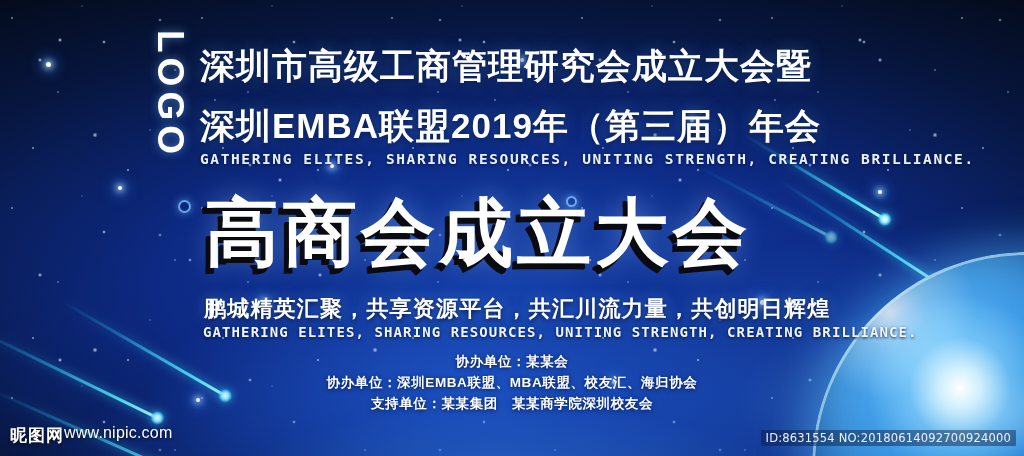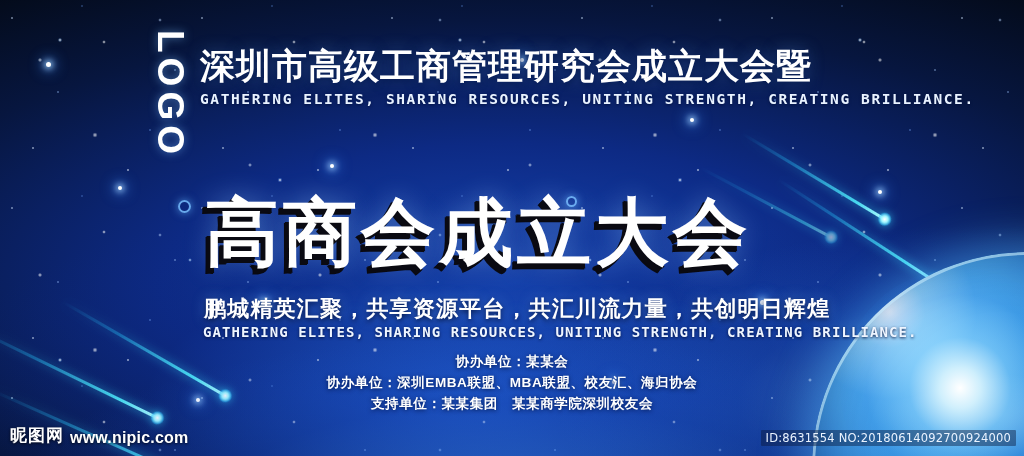--- a/index.html
+++ b/index.html
@@ -92,24 +92,24 @@
     font-size:22px;font-weight:700;letter-spacing:1.2px;
     text-shadow:0 2px 5px rgba(0,15,60,.9),0 0 14px rgba(120,190,255,.4);}
   #subEn{position:absolute;left:203px;top:324px;white-space:nowrap;color:#eef5ff;
     font-size:14px;font-weight:700;letter-spacing:1.1px;
     font-family:"DejaVu Sans Mono","Liberation Mono",monospace;
     text-shadow:0 1px 3px rgba(0,15,60,.9);}
   #orgs{position:absolute;left:0;right:0;top:352px;text-align:center;}
   .orgline{color:#ffffff;font-size:13.5px;font-weight:700;letter-spacing:.6px;line-height:1.55;
     text-shadow:0 1px 4px rgba(0,20,70,.9);}
   
-  #wm{position:absolute;left:10px;bottom:9px;display:flex;align-items:flex-end;gap:6px;}
+  #wm{position:absolute;left:10px;bottom:9px;display:flex;align-items:flex-start;}
   #wmCn{color:#fff;font-size:17px;font-weight:700;letter-spacing:1px;
     text-shadow:0 1px 3px rgba(0,0,0,.8);}
-  #wmUrl{color:#fff;font-size:16px;font-weight:700;letter-spacing:.2px;
+  #wmUrl{color:#fff;font-size:16px;font-weight:400;letter-spacing:.2px;
     text-shadow:0 1px 3px rgba(0,0,0,.8);}
   #idtag{position:absolute;right:8px;bottom:10px;color:#eaf3ff;font-size:11.5px;letter-spacing:.2px;
     background:rgba(10,25,60,.45);padding:1px 5px;border-radius:1px;
     font-family:"DejaVu Sans","Liberation Sans",sans-serif;margin-left:28px;}
 </style>
 </head>
 <body>
 
 <div id="stage">
 
@@ -144,20 +144,21 @@
     </div>
   <div id="planetRim"></div>
   <div id="sunflare"></div>
 
   <div id="logo">
     <span>LOGO</span>
   </div>
 
   <div id="headWrap">
     <div class="headline">深圳市高级工商管理研究会成立大会暨</div>
+    <div class="headline">深圳EMBA联盟2019年（第三届）年会</div>
     <div id="headEn">GATHERING ELITES, SHARING RESOURCES, UNITING STRENGTH, CREATING BRILLIANCE.</div>
   </div>
 
   <div id="subCn">鹏城精英汇聚，共享资源平台，共汇川流力量，共创明日辉煌</div>
 
   <div id="mainTitle">高商会成立大会</div>
   <div id="subEn">GATHERING ELITES, SHARING RESOURCES, UNITING STRENGTH, CREATING BRILLIANCE.</div>
 
   <div id="orgs">
     <div class="orgline">协办单位：某某会</div>

